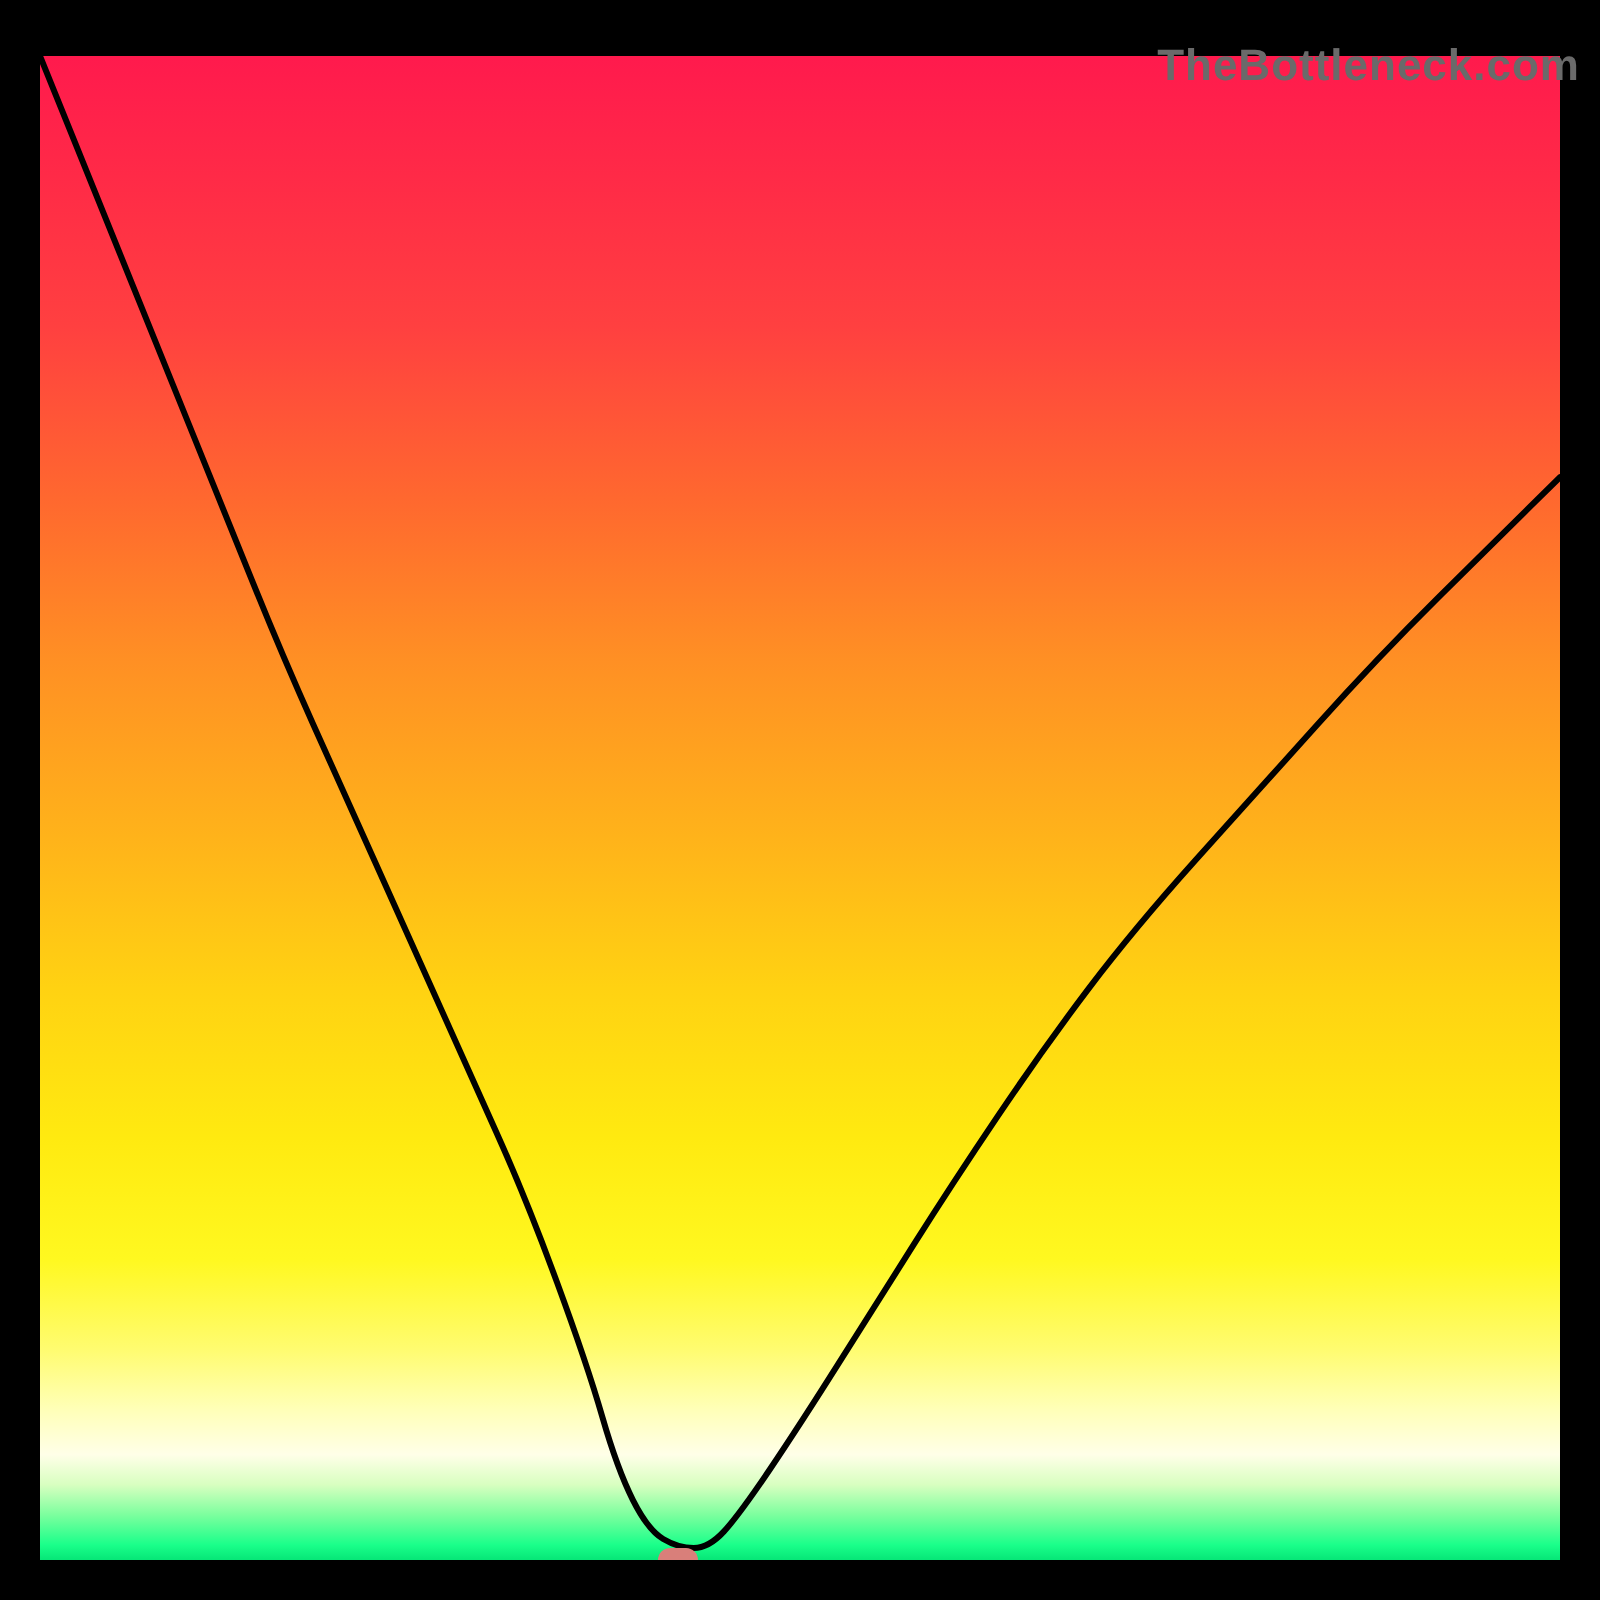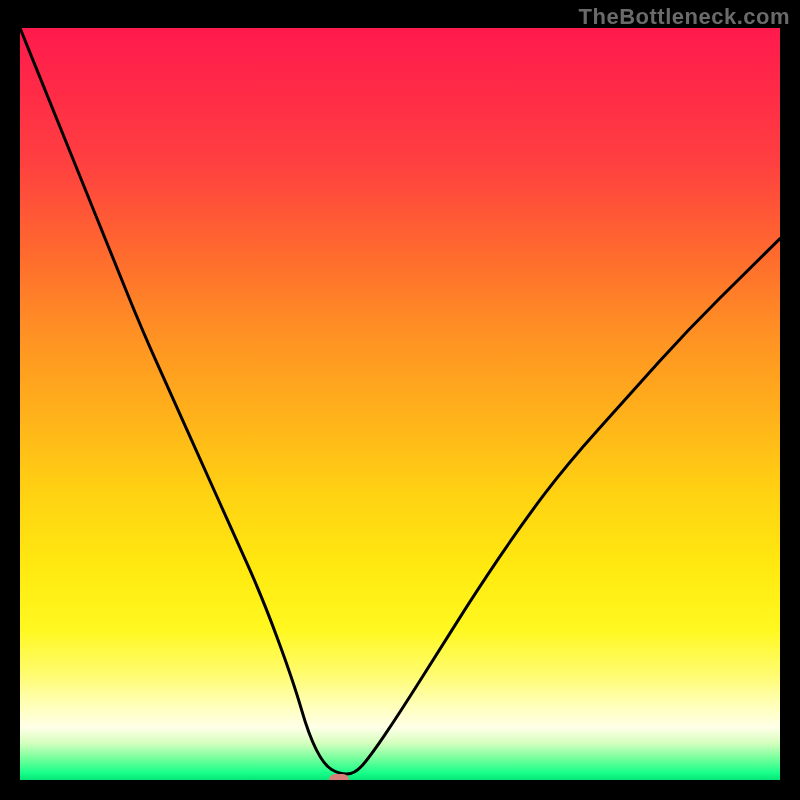--- a/index.html
+++ b/index.html
@@ -12,21 +12,21 @@
     overflow: hidden;
   }
   .frame {
     position: relative;
     width: 800px;
     height: 800px;
     background: #000;
   }
   .attribution {
     position: absolute;
-    top: 4px;
+    top: 20px;
     right: 10px;
     color: #6a6a6a;
     font-size: 22px;
     font-weight: 600;
     letter-spacing: 0.5px;
     z-index: 5;
   }
   .plot-area {
     position: absolute;
     left: 20px;

